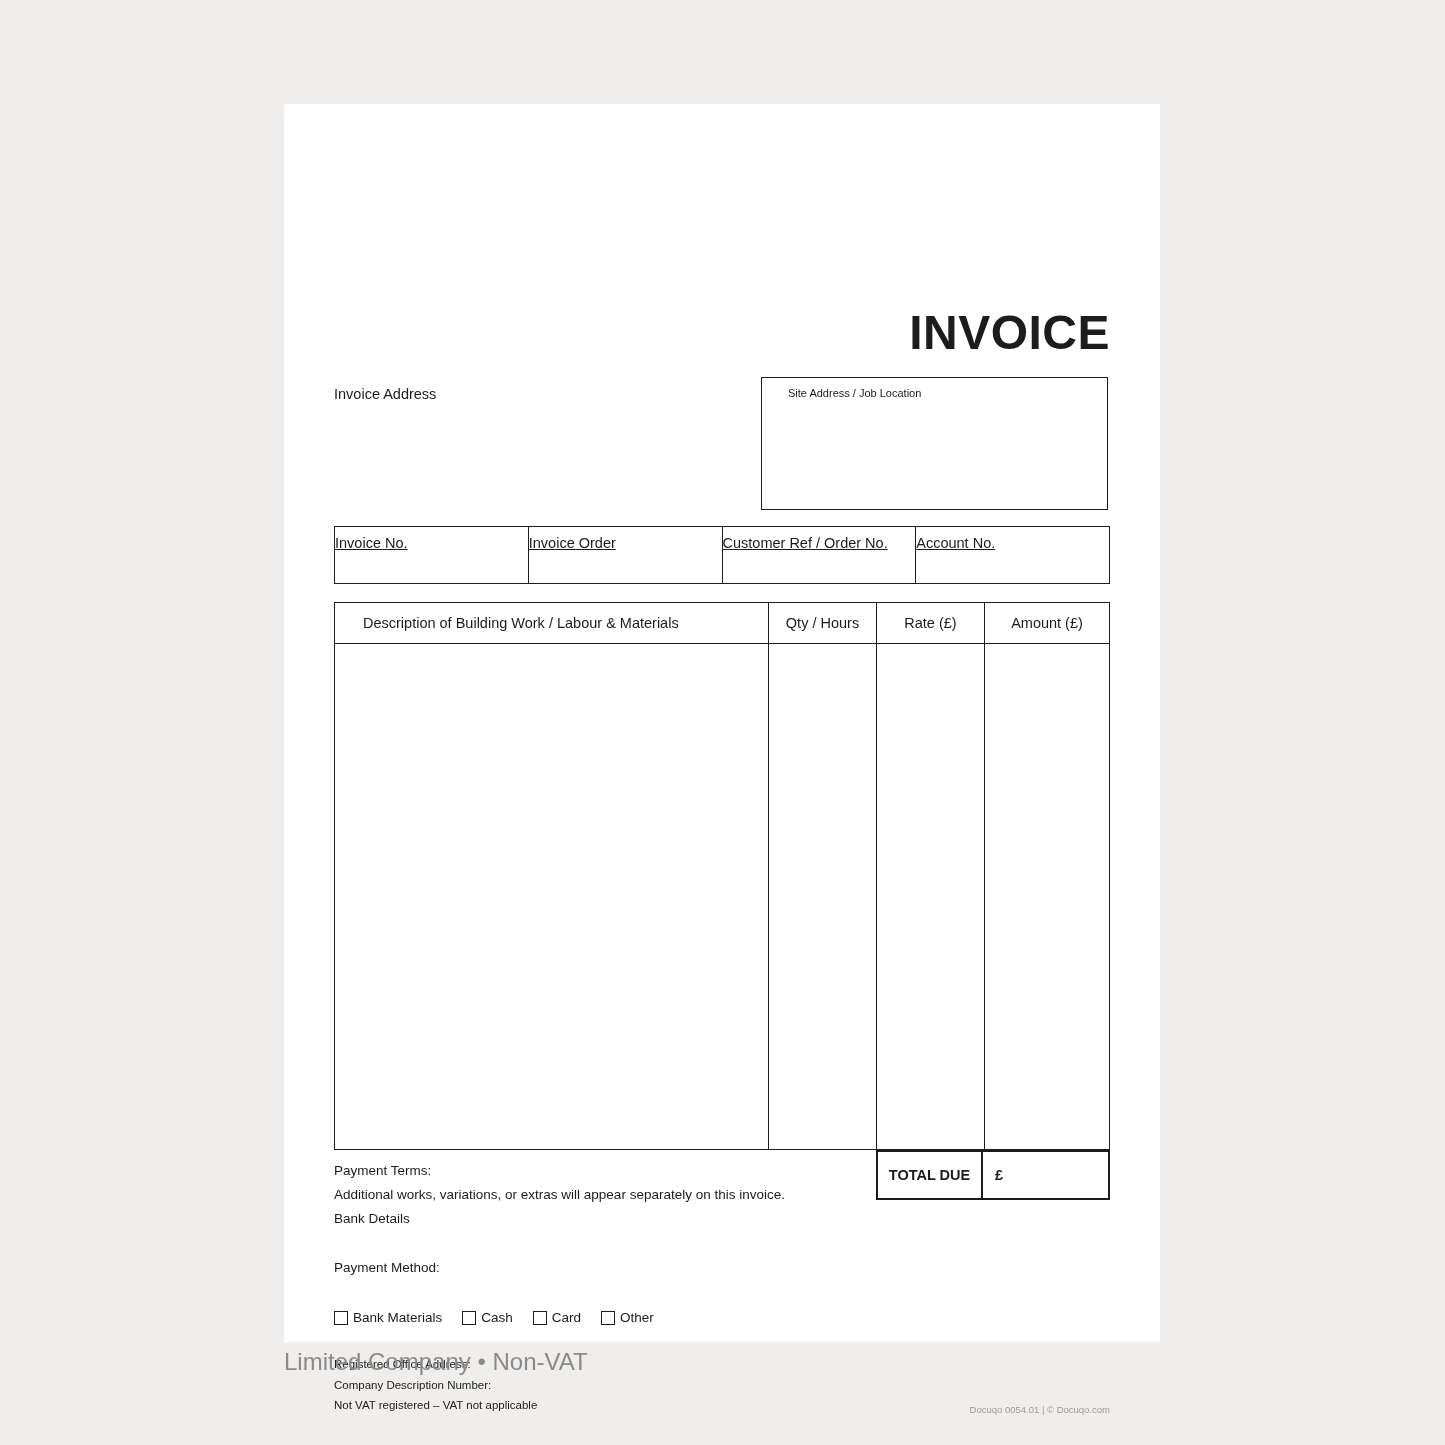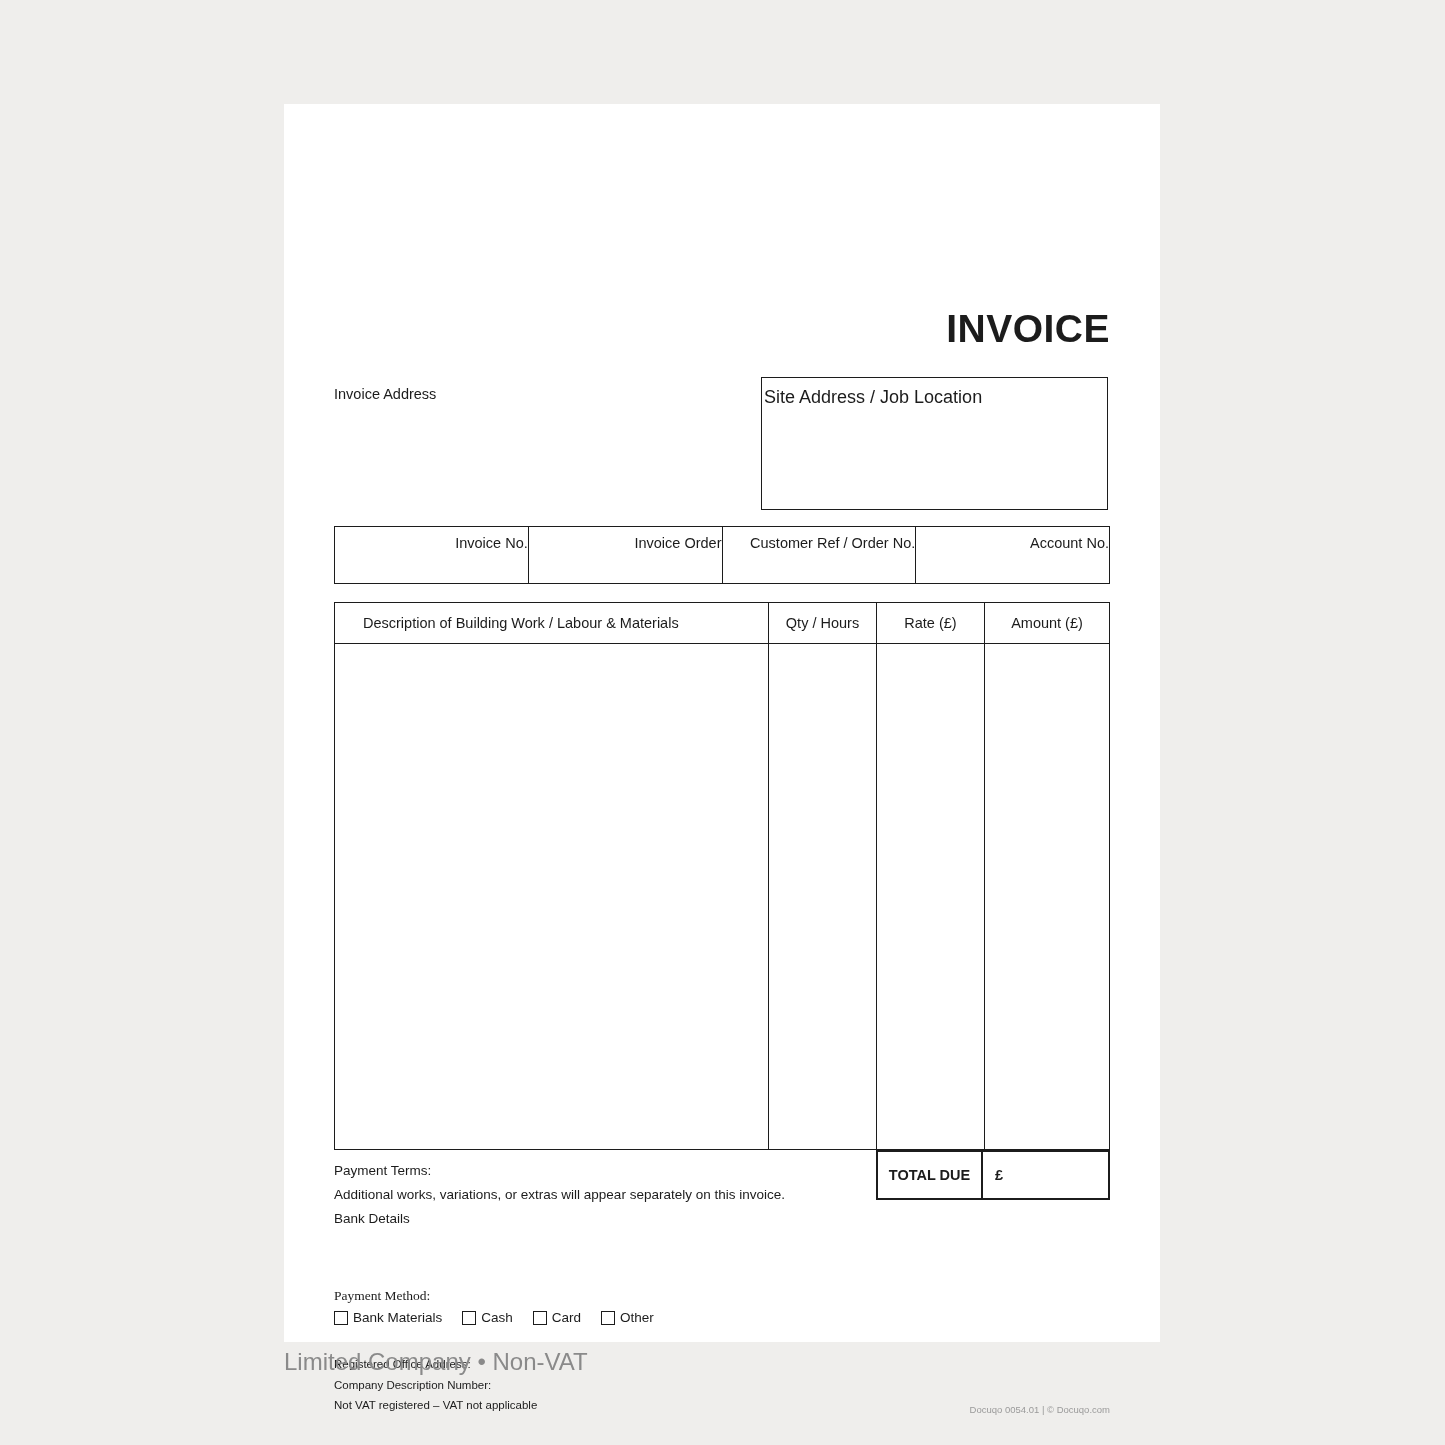--- a/index.html
+++ b/index.html
@@ -27,21 +27,21 @@
     position: absolute;
     left: 50px;
     top: 100px;
     width: 776px;
     height: 1040px;
   }
   .invoice-title {
     position: absolute;
     right: 0;
     top: 105px;
-    font-size: 39px;
+    font-size: 48px;
     font-weight: bold;
     letter-spacing: 0.5px;
     color: #1c1c1c;
     line-height: 1;
   }
   .invoice-address-label {
     position: absolute;
     left: 0;
     top: 182px;
     font-size: 14.5px;
@@ -51,45 +51,46 @@
     position: absolute;
     left: 427px;
     top: 173px;
     width: 347px;
     height: 133px;
     border: 1px solid #1c1c1c;
     box-sizing: border-box;
   }
   .site-box-label {
     position: absolute;
-    left: 2px;
+    left: 26px;
     top: 9px;
-    font-size: 18px;
+    font-size: 11px;
   }
 
   
   .meta-row {
     position: absolute;
     left: 0;
     top: 322px;
     width: 776px;
     height: 58px;
     border: 1px solid #1c1c1c;
     box-sizing: border-box;
     display: flex;
   }
   .meta-cell {
     flex: 1 1 0;
     border-right: 1px solid #1c1c1c;
     box-sizing: border-box;
     display: flex;
     align-items: flex-start;
-    justify-content: flex-end;
+    justify-content: flex-start;
     padding-top: 8px;
     font-size: 14.5px;
+    text-decoration: underline;
   }
   .meta-cell:last-child { border-right: none; }
 
   
   .items {
     position: absolute;
     left: 0;
     top: 398px;
     width: 776px;
     height: 548px;
@@ -155,23 +156,22 @@
     font-size: 13.5px;
     line-height: 24px;
   }
   .terms div { white-space: nowrap; }
   .sortline { display: flex; }
   .sortline .sort { width: 170px; }
 
   .paymethod-label {
     position: absolute;
     left: 0;
-    top: 1084px;
+    top: 1056px;
     font-size: 13.5px;
-    font-family: Liberation Serif, serif;
   }
   .checkrow {
     position: absolute;
     left: 0;
     top: 1106px;
     display: flex;
     align-items: center;
     font-size: 13.5px;
   }
   .checkitem { display: flex; align-items: center; margin-right: 20px; }

